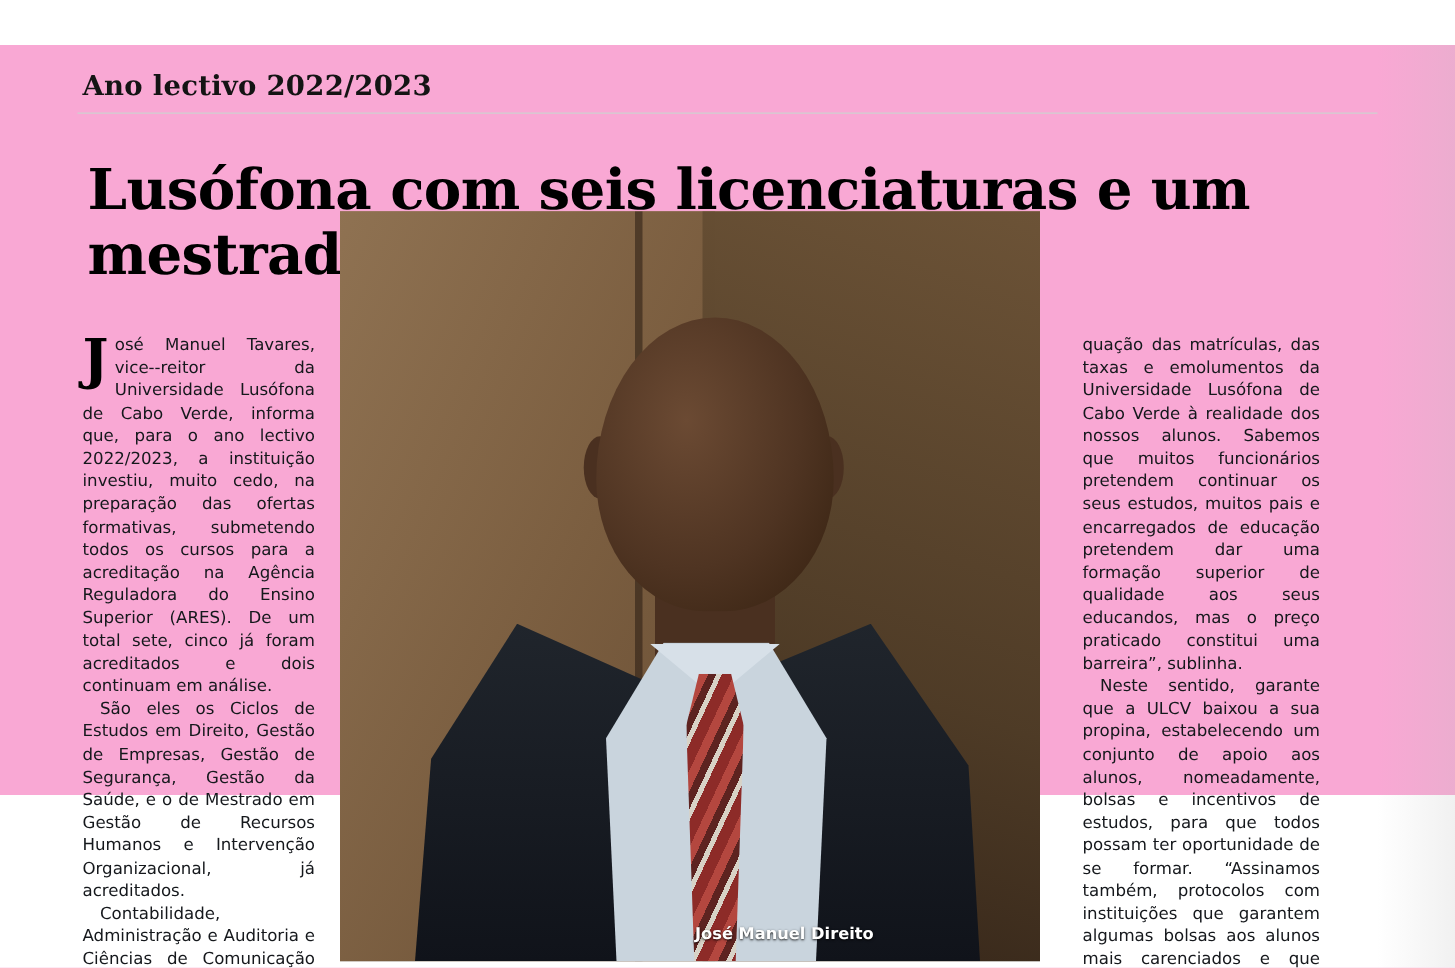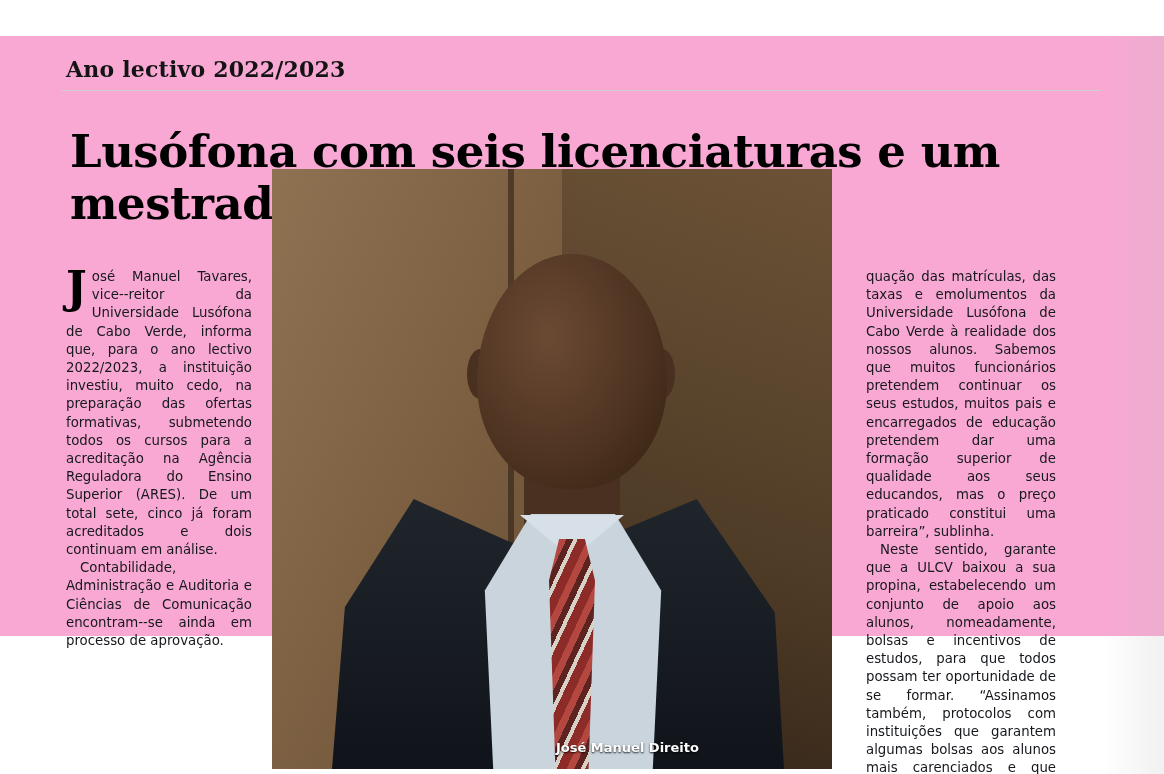--- a/index.html
+++ b/index.html
@@ -230,20 +230,21 @@
     <div class="tie"></div>
     <div class="photo-caption-wrap">
       <div class="photo-caption">José Manuel Direito</div>
     </div>
   </div>
 
   <div class="col col-left">
     <p class="first">
       <span class="dropcap">J</span><span>osé Manuel Tavares, vice--reitor da Universidade Lusófona de Cabo Verde, informa que, para o ano lectivo 2022/2023, a instituição investiu, muito cedo, na preparação das ofertas formativas, submetendo todos os cursos para a acreditação na Agência Reguladora do Ensino Superior (ARES). De um total sete, cinco já foram acreditados e dois continuam em análise.</span>
     </p>
+    <p><span>São eles os Ciclos de Estudos em Direito, Gestão de Empresas, Gestão de Segurança, Gestão da Saúde, e o de Mestrado em Gestão de Recursos Humanos e Intervenção Organizacional, já acreditados.</span></p>
     <p><span>Contabilidade, Administração e Auditoria e Ciências de Comunicação encontram--se ainda em processo de aprovação.</span></p>
 
   </div>
 
   <div class="col col-right">
     <p class="first"><span>quação das matrículas, das taxas e emolumentos da Universidade Lusófona de Cabo Verde à realidade dos nossos alunos. Sabemos que muitos funcionários pretendem continuar os seus estudos, muitos pais e encarregados de educação pretendem dar uma formação superior de qualidade aos seus educandos, mas o preço praticado constitui uma barreira”, sublinha.</span></p>
     <p><span>Neste sentido, garante que a ULCV baixou a sua propina, estabelecendo um conjunto de apoio aos alunos, nomeadamente, bolsas e incentivos de estudos, para que todos possam ter oportunidade de se formar. “Assinamos também, protocolos com instituições que garantem algumas bolsas aos alunos mais carenciados e que desejam frequentar a nossa Universidade devido a atração da nossa oferta formativa”.</span></p>
 
   </div>
 

